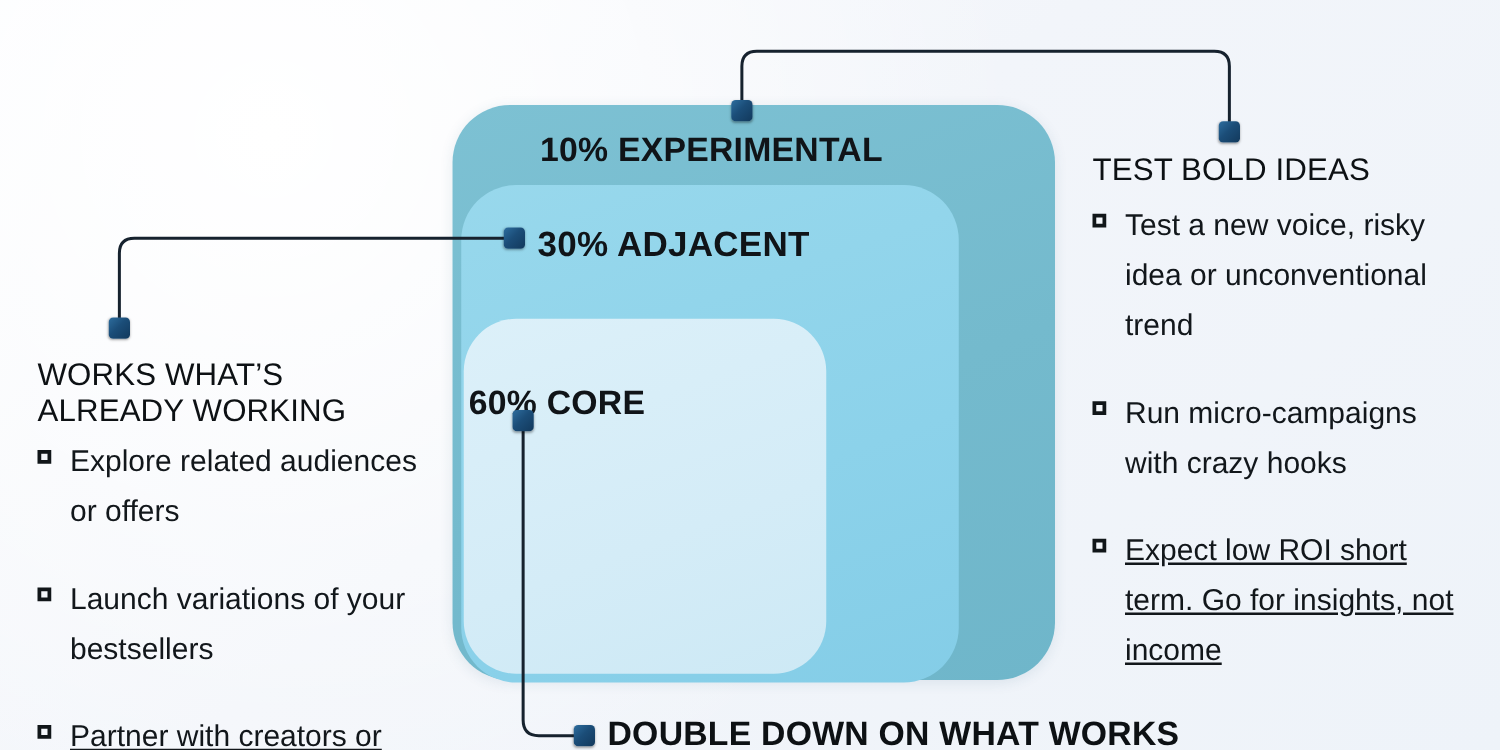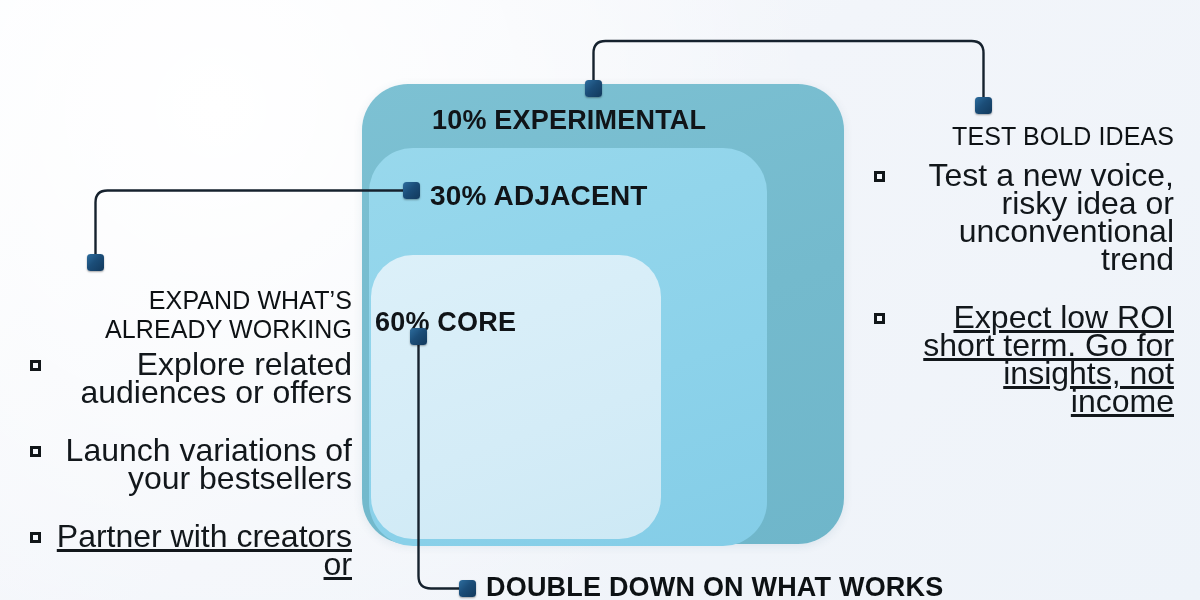--- a/index.html
+++ b/index.html
@@ -14,21 +14,20 @@
     background: #f4f7fb;
   }
   #stage {
     position: relative;
     width: 1200px;
     height: 600px;
     overflow: hidden;
     background:
       radial-gradient(circle at 18% 18%, #ffffff 0%, rgba(255,255,255,0) 55%),
       linear-gradient(140deg, #fbfcfe 0%, #f2f5fa 45%, #eef3f9 100%);
-    text-align: right;
   }
 
   
   .ring {
     position: absolute;
     box-sizing: border-box;
   }
   #ring-outer {
     left: 362px;
     top: 84px;
@@ -130,22 +129,22 @@
 
   ul.bullets {
     list-style: none;
     margin: 0;
     padding: 0;
   }
   ul.bullets > li {
     position: relative;
     padding-left: 26px;
     margin-bottom: 30px;
-    font-size: 32px;
-    line-height: 28px;
+    font-size: 24px;
+    line-height: 40px;
     color: #12171b;
   }
   ul.bullets > li:last-child { margin-bottom: 0; text-decoration: underline; }
 
   .bullet-marker {
     position: absolute;
     left: 0;
     top: 10px;
     width: 11px;
     height: 11px;
@@ -190,21 +189,21 @@
 
   <div class="node" id="node-experimental"></div>
   <div class="node" id="node-test-bold"></div>
   <div class="node" id="node-adjacent"></div>
   <div class="node" id="node-expand"></div>
   <div class="node" id="node-core"></div>
   <div class="node" id="node-double-down"></div>
 
   <div class="column" id="column-left">
     <div class="col-heading">
-      <span>EXPAND WHAT’S</span><br>
+      <span>WORKS WHAT’S</span><br>
       <span>ALREADY WORKING</span>
     </div>
     <ul class="bullets">
       <li>
         <span class="bullet-marker"></span>
         <span>Explore related audiences or offers</span>
       </li>
       <li>
         <span class="bullet-marker"></span>
         <span>Launch variations of your bestsellers</span>
@@ -218,20 +217,24 @@
 
   <div class="column" id="column-right">
     <div class="col-heading">TEST BOLD IDEAS</div>
     <ul class="bullets">
       <li>
         <span class="bullet-marker"></span>
         <span>Test a new voice, risky idea or unconventional trend</span>
       </li>
       <li>
         <span class="bullet-marker"></span>
+        <span>Run micro-campaigns with crazy hooks</span>
+      </li>
+      <li>
+        <span class="bullet-marker"></span>
         <span>Expect low ROI short term. Go for insights, not income</span>
       </li>
     </ul>
   </div>
 
   <div id="heading-double-down">DOUBLE DOWN ON WHAT WORKS</div>
 
 </div>
 
 </body></html>

